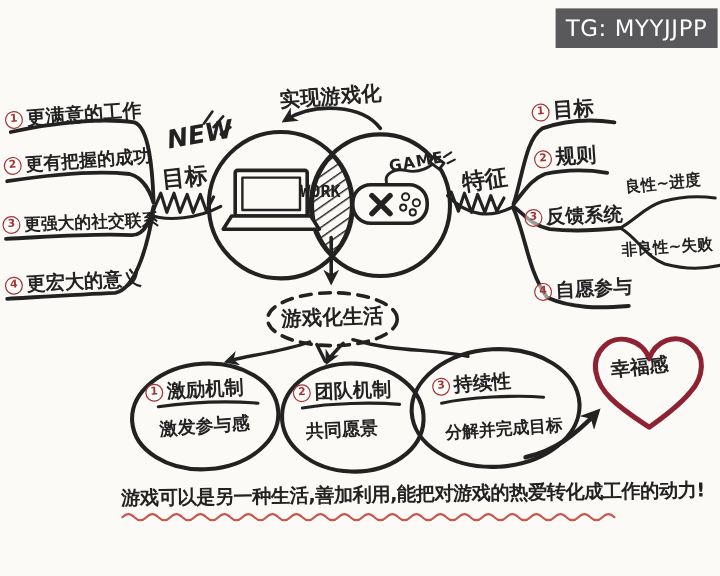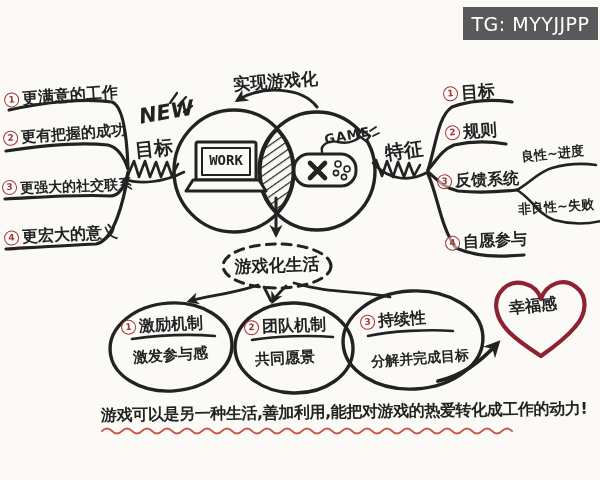--- a/index.html
+++ b/index.html
@@ -14,21 +14,21 @@
   .num{
     display:inline-flex;flex:0 0 auto;width:13px;height:13px;margin-right:3px;
     border:1.6px solid #a53434;border-radius:50%;color:#a53434;
     font-size:9px;font-weight:700;align-items:center;justify-content:center;
     background:rgba(255,255,255,.55);
   }
   .wm{
     position:absolute;background:#59595b;color:#fff;font-weight:400;
     display:flex;align-items:center;justify-content:center;letter-spacing:.5px;
   }
-  .mono{font-family:"DejaVu Sans Mono",monospace;}
+  .mono{font-family:"DejaVu Sans Mono",monospace;margin-left:41px;}
 </style>
 </head>
 <body>
 
 <div class="stage">
 
   <svg class="draw" viewBox="0 0 600 480" fill="none" stroke="#222" stroke-linecap="round" stroke-linejoin="round">
     <defs>
       <pattern id="hatch" width="7" height="7" patternUnits="userSpaceOnUse" patternTransform="rotate(55)">
         <line x1="0" y1="0" x2="0" y2="7" stroke="#222" stroke-width="2.4"></line>

